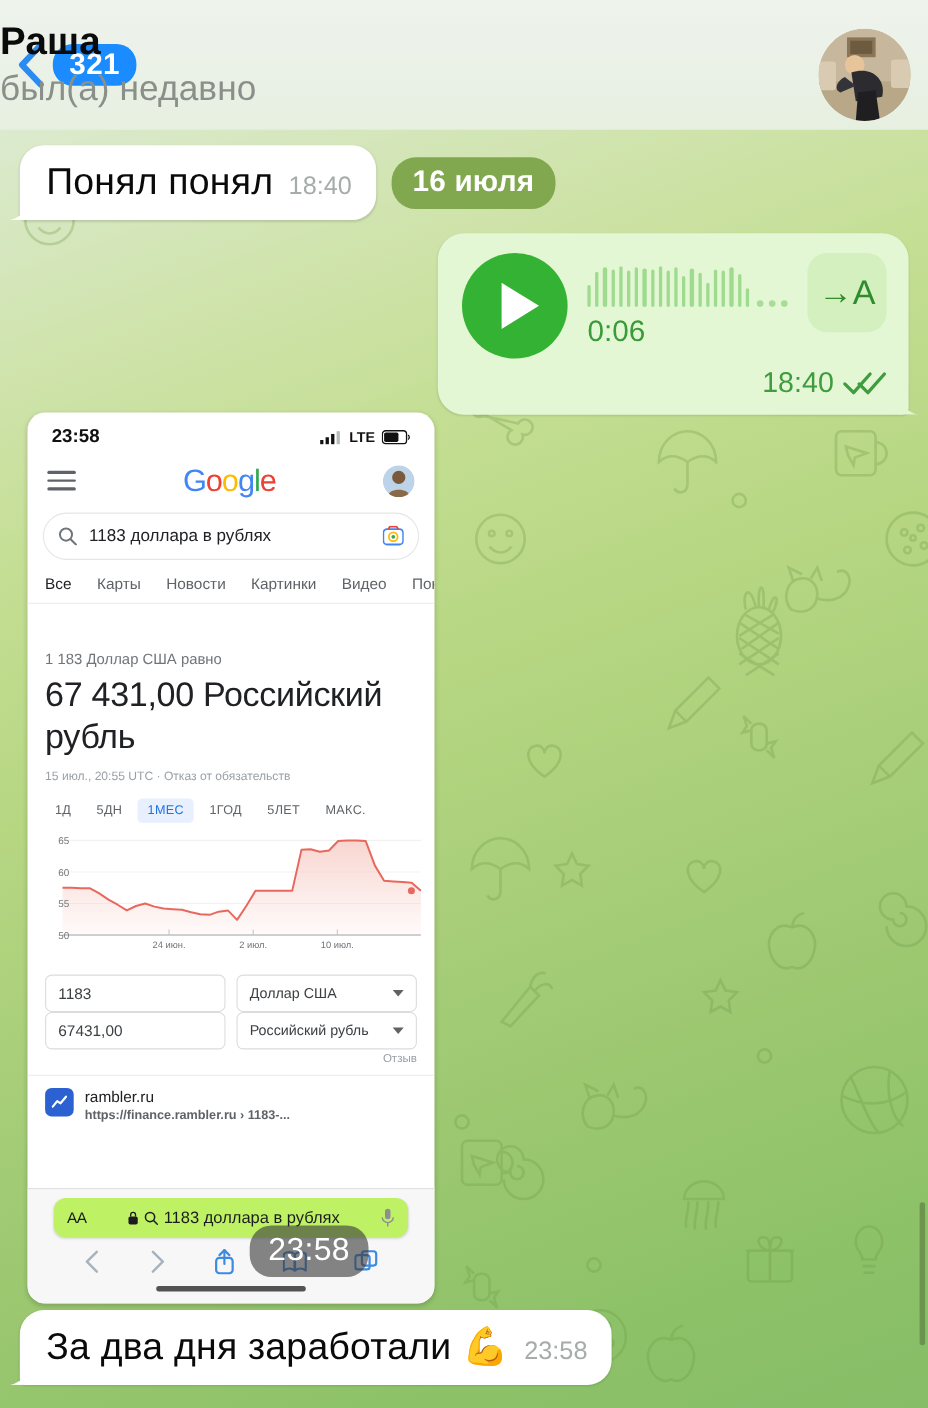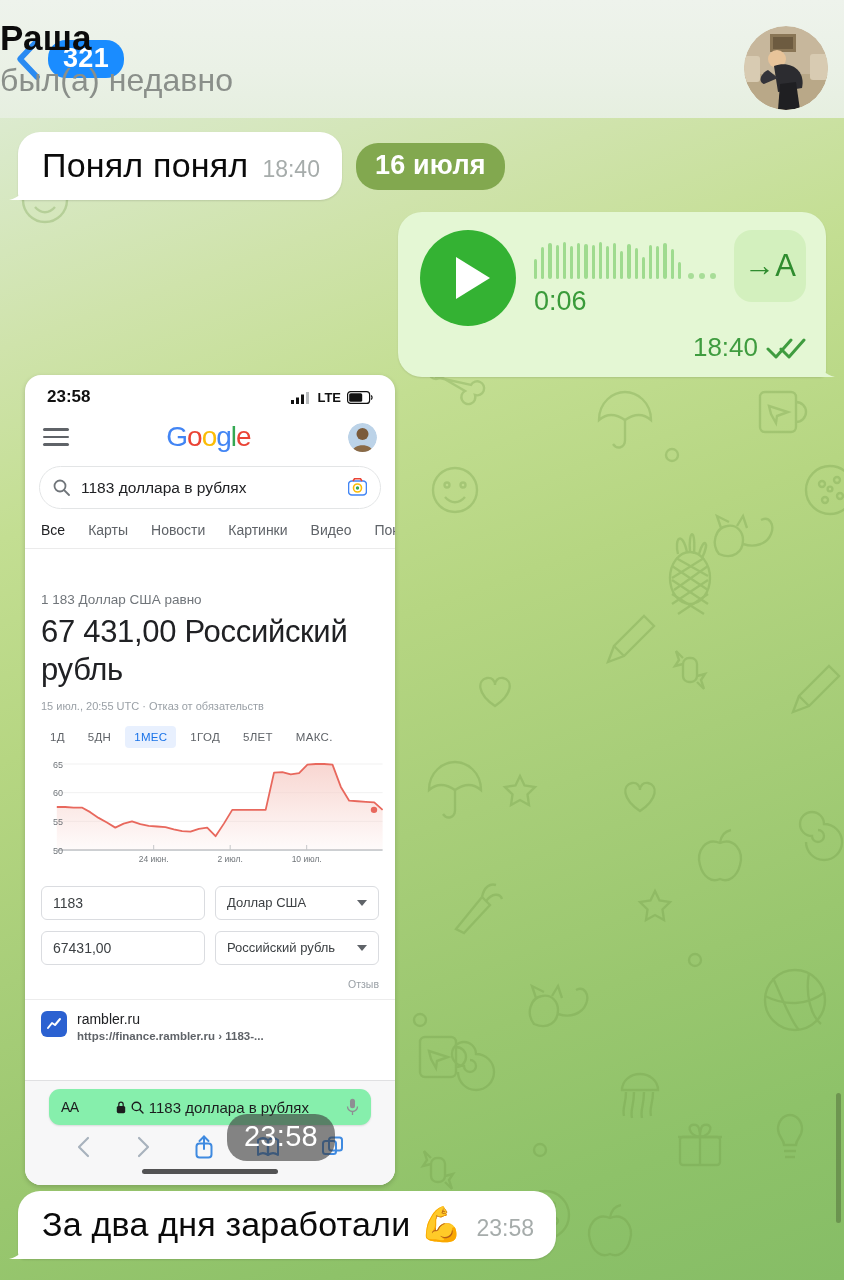--- a/index.html
+++ b/index.html
@@ -206,21 +206,21 @@
     display: flex; gap: 5px; margin-top: 14px; font-size: 11.5px;
     color: #5f6368;
   }
   .range { padding: 5px 9px; border-radius: 4px; letter-spacing: .3px; }
   .range.active { background: #e8f0fe; color: #1a73e8; }
 
   .chart-wrap { margin-top: 8px; padding: 0 6px 0 2px; position: relative; }
   .chart-svg { display: block; width: 100%; height: 120px; }
 
   .conv-inputs { padding: 10px 16px 0; }
-  .ci-row { display: flex; gap: 10px; margin-bottom: 11px; }
+  .ci-row { display: flex; gap: 10px; margin-bottom: 0; }
   .ci-input {
     flex: 1; height: 34px; border: 1px solid #dadce0; border-radius: 6px;
     display: flex; align-items: center; padding: 0 11px;
     font-size: 14px; color: #3c4043;
   }
   .ci-select {
     flex: 1; height: 34px; border: 1px solid #dadce0; border-radius: 6px;
     display: flex; align-items: center; justify-content: space-between;
     padding: 0 11px; font-size: 13px; color: #3c4043;
   }
@@ -240,21 +240,21 @@
 
   
   .safari {
     position: absolute; left: 0; right: 0; bottom: 0;
     background: #f7f7f8;
     border-top: 1px solid #e0e0e2;
     padding: 8px 10px 6px;
   }
   .url-bar {
     margin: 0 14px;
-    height: 36px; border-radius: 11px; background: #86efac;
+    height: 36px; border-radius: 11px; background: #bef264;
     display: flex; align-items: center; justify-content: space-between;
     padding: 0 12px;
     box-shadow: 0 1px 2px rgba(0,0,0,.12);
   }
   .aa { font-size: 14px; color: #1c1c1e; letter-spacing: -.5px; }
   .url-mid { display: flex; align-items: center; gap: 5px; font-size: 15px; color: #1c1c1e; }
   .sf-nav {
     display: flex; align-items: center; justify-content: space-around;
     padding: 10px 20px 4px;
   }

